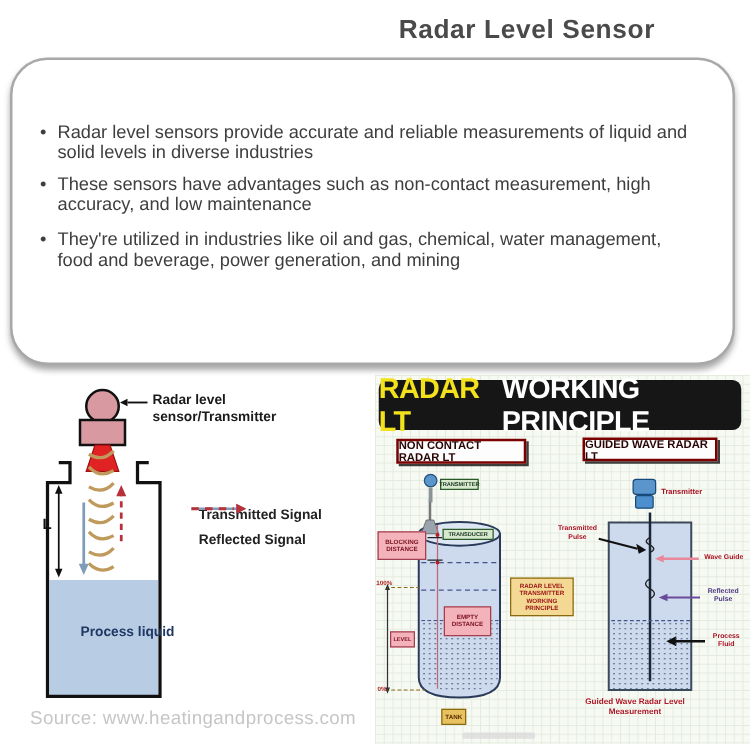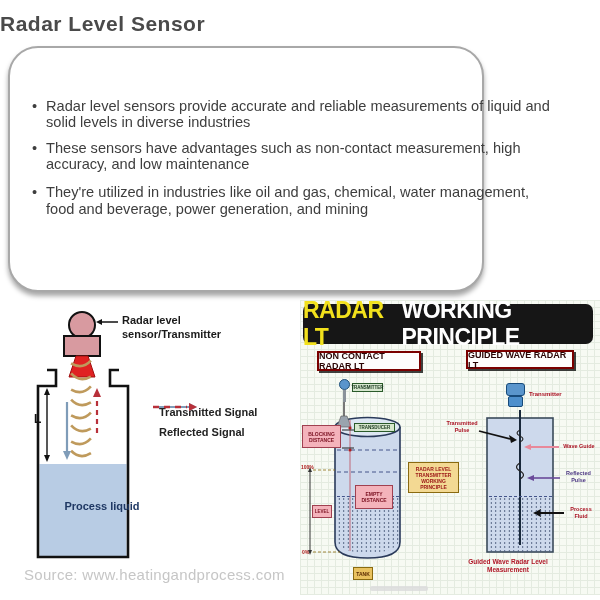--- a/index.html
+++ b/index.html
@@ -1,22 +1,22 @@
 <!DOCTYPE html>
 <html><head>
 <meta charset="utf-8">
 <style>
   html,body{margin:0;padding:0;background:#fff;}
   #stage{position:relative;width:600px;height:600px;background:#fff;overflow:hidden;
          font-family:"Liberation Sans",sans-serif;}
 
   
-  .page-title{position:absolute;top:12px;left:0;width:524px;text-align:left;
+  .page-title{position:absolute;top:12px;left:0;width:524px;text-align:right;
     font-size:21px;font-weight:bold;color:#4a4a4a;letter-spacing:.5px;}
-  .info-card{position:absolute;left:8px;top:46px;width:476px;height:246px;
+  .info-card{position:absolute;left:8px;top:46px;width:580px;height:246px;
     border:2px solid #a8a8a8;border-radius:30px;box-sizing:border-box;
     box-shadow:0 4px 5px rgba(0,0,0,.35);background:#fff;}
   .bullets{position:absolute;left:22px;top:50px;width:540px;}
   .bullet{position:relative;padding-left:14px;margin-bottom:9px;max-width:505px;
     font-size:14.6px;line-height:1.12;color:#3e3e3e;}
   .bullet::before{content:"•";position:absolute;left:0;top:0;color:#3e3e3e;}
 
   
   .left-diagram{position:absolute;left:0;top:300px;width:300px;height:300px;}
   .left-diagram svg{position:absolute;left:0;top:0;}

